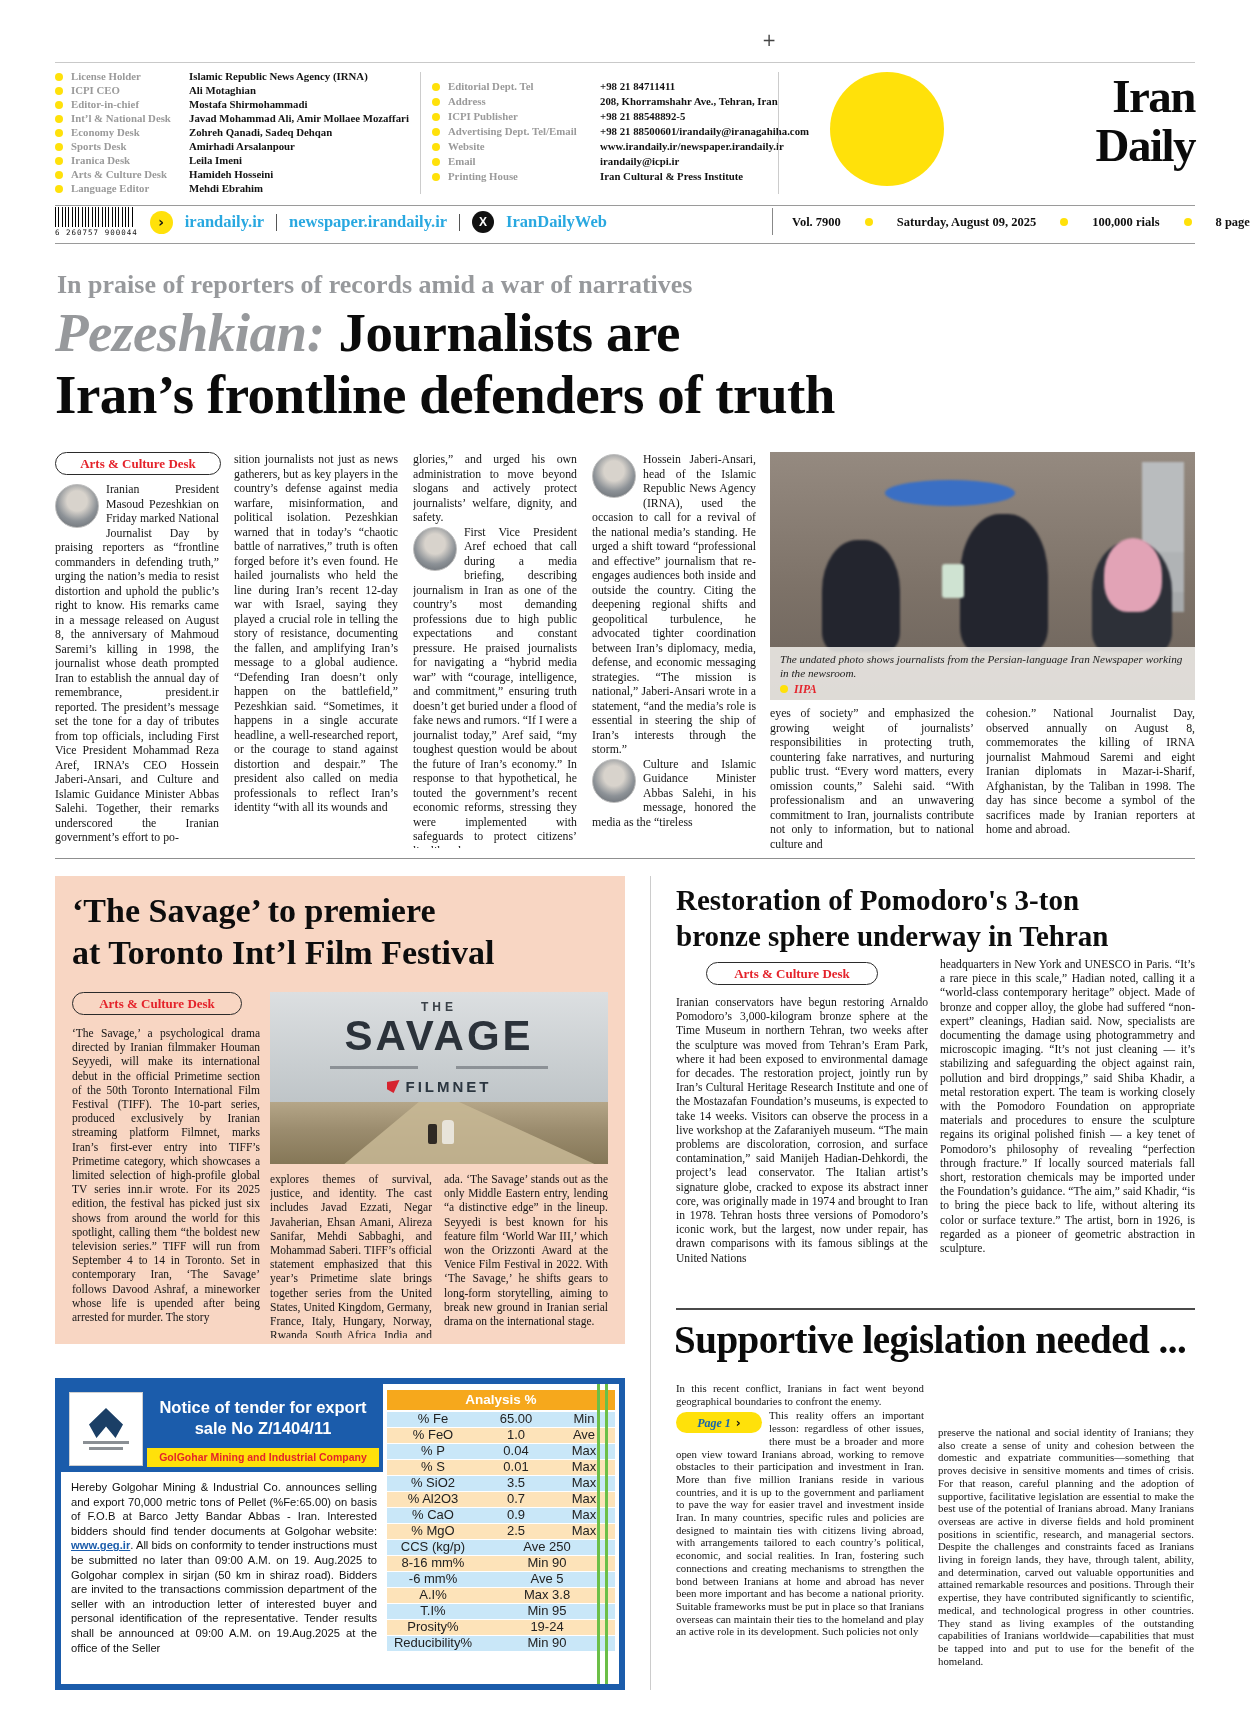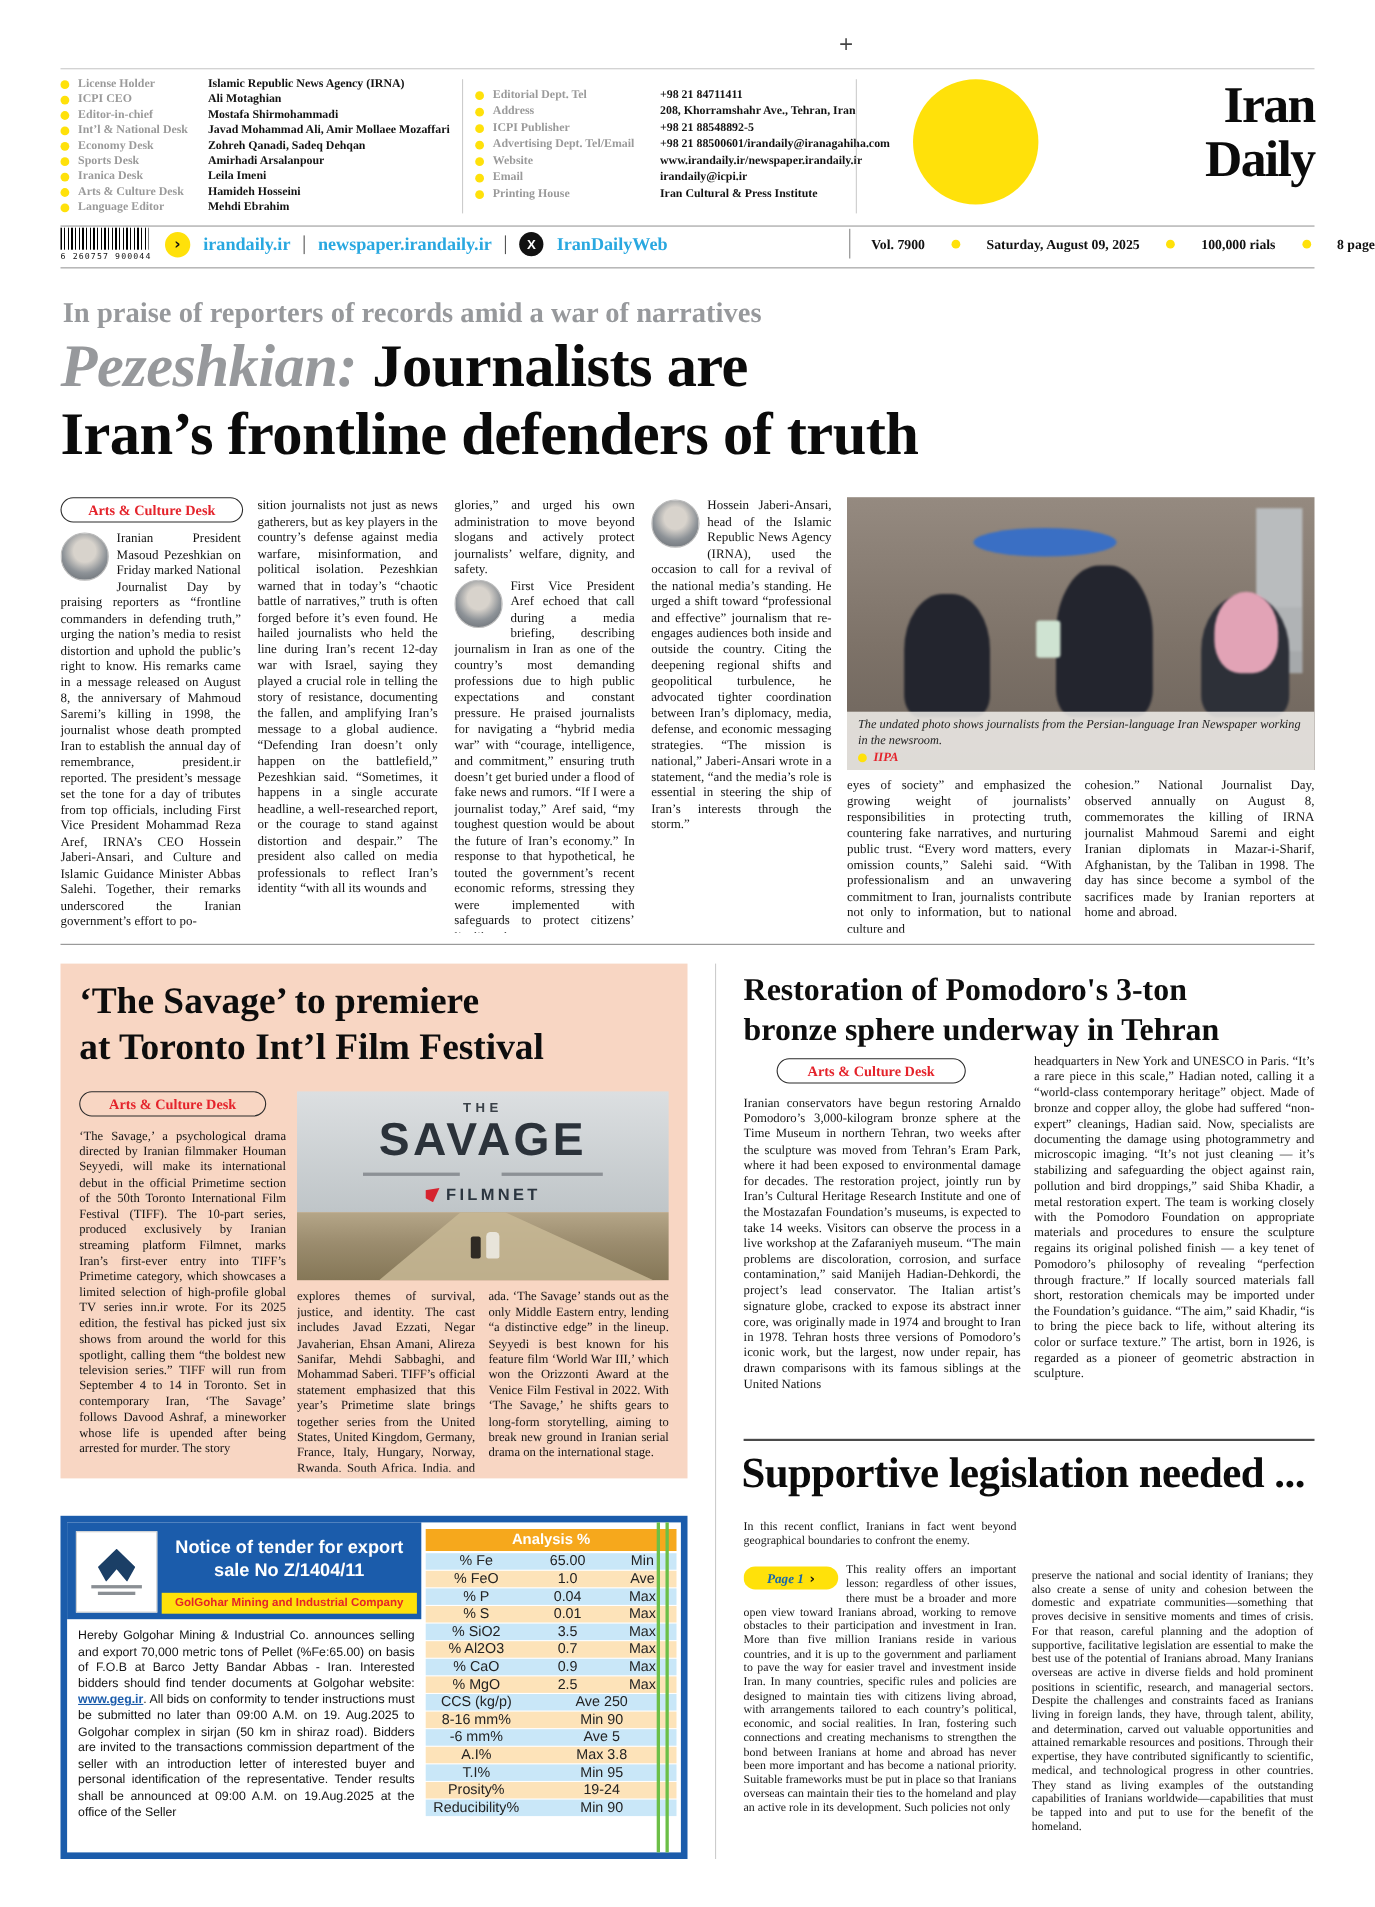--- a/index.html
+++ b/index.html
@@ -87,21 +87,21 @@
   #mid-vr{left:650px;top:876px;height:814px;}
   #pom-t1{left:676px;top:882px;width:520px;font-size:29px;line-height:36px;font-weight:800;color:#0d0d0d;}
   #pom-t2{left:676px;top:918px;width:520px;font-size:29px;line-height:36px;font-weight:800;color:#0d0d0d;}
   #pom-badge{left:706px;top:962px;width:170px;}
   #p-col1{left:676px;top:996px;width:252px;height:298px;font-size:11.6px;line-height:14.2px;}
   #p-col2{left:940px;top:958px;width:255px;height:336px;font-size:11.6px;line-height:14.2px;}
   #right-divider{left:676px;top:1308px;width:519px;height:2px;background:#4a4a4a;position:absolute;}
   #leg-title{left:674px;top:1316px;width:525px;font-size:39px;line-height:48px;font-weight:800;letter-spacing:-0.5px;color:#0b0b0b;white-space:nowrap;}
   #l-col1{left:676px;top:1382px;width:248px;height:306px;font-size:10.8px;line-height:12.7px;}
   #l-col2{left:938px;top:1382px;width:256px;height:306px;font-size:10.8px;line-height:12.7px;margin-top:44px;}
-  .leg-para{margin-top:14px;}
+  .leg-para{margin-top:2px;}
   .page-badge{float:left;width:86px;height:21px;border-radius:11px;background:#FFE10A;display:flex;align-items:center;justify-content:center;gap:5px;margin:3px 7px 2px 0;}
   .page-badge .pb-label{color:#1766ad;font-style:italic;font-weight:bold;font-size:12px;}
   .page-badge .pb-arrow{color:#111;font-weight:bold;font-size:12px;font-family:"DejaVu Sans",sans-serif;}
   
   #tender{left:55px;top:1378px;width:570px;height:312px;border:6px solid #1B5CAB;background:#ffffff;box-sizing:border-box;
           font-family:"Liberation Sans",sans-serif;}
   #ad-topstrip{position:absolute;left:0;top:0;width:322px;height:88px;background:#1B5CAB;}
   #ad-logo{position:absolute;left:8px;top:8px;width:72px;height:72px;background:#fff;border:1px solid #d0d0d0;display:flex;align-items:center;justify-content:center;flex-direction:column;gap:3px;}
   #ad-logo .mark{width:34px;height:30px;background:#1b3f66;clip-path:polygon(50% 0,100% 55%,78% 100%,50% 62%,22% 100%,0 55%);}
   #ad-logo .bar{width:46px;height:3px;background:#8a8f94;}
@@ -265,20 +265,21 @@
     <span class="avatar"></span>
     <span>Iranian President Masoud Pezeshkian on Friday marked National Journalist Day by praising reporters as “frontline commanders in defending truth,” urging the nation’s media to resist distortion and uphold the public’s right to know. His remarks came in a message released on August 8, the anniversary of Mahmoud Saremi’s killing in 1998, the journalist whose death prompted Iran to establish the annual day of remembrance, president.ir reported. The president’s message set the tone for a day of tributes from top officials, including First Vice President Mohammad Reza Aref, IRNA’s CEO Hossein Jaberi-Ansari, and Culture and Islamic Guidance Minister Abbas Salehi. Together, their remarks underscored the Iranian government’s effort to po-</span>
   </div>
   <div class="body-col" id="col2">sition journalists not just as news gatherers, but as key players in the country’s defense against media warfare, misinformation, and political isolation. Pezeshkian warned that in today’s “chaotic battle of narratives,” truth is often forged before it’s even found. He hailed journalists who held the line during Iran’s recent 12-day war with Israel, saying they played a crucial role in telling the story of resistance, documenting the fallen, and amplifying Iran’s message to a global audience. “Defending Iran doesn’t only happen on the battlefield,” Pezeshkian said. “Sometimes, it happens in a single accurate headline, a well-researched report, or the courage to stand against distortion and despair.” The president also called on media professionals to reflect Iran’s identity “with all its wounds and</div>
   <div class="body-col" id="col3">
     <div>glories,” and urged his own administration to move beyond slogans and actively protect journalists’ welfare, dignity, and safety.</div>
     <div><span class="avatar"></span><span>First Vice President Aref echoed that call during a media briefing, describing journalism in Iran as one of the country’s most demanding professions due to high public expectations and constant pressure. He praised journalists for navigating a “hybrid media war” with “courage, intelligence, and commitment,” ensuring truth doesn’t get buried under a flood of fake news and rumors. “If I were a journalist today,” Aref said, “my toughest question would be about the future of Iran’s economy.” In response to that hypothetical, he touted the government’s recent economic reforms, stressing they were implemented with safeguards to protect citizens’ livelihoods.</span></div>
   </div>
   <div class="body-col" id="col4">
     <div><span class="avatar"></span><span>Hossein Jaberi-Ansari, head of the Islamic Republic News Agency (IRNA), used the occasion to call for a revival of the national media’s standing. He urged a shift toward “professional and effective” journalism that re-engages audiences both inside and outside the country. Citing the deepening regional shifts and geopolitical turbulence, he advocated tighter coordination between Iran’s diplomacy, media, defense, and economic messaging strategies. “The mission is national,” Jaberi-Ansari wrote in a statement, “and the media’s role is essential in steering the ship of Iran’s interests through the storm.”</span></div>
+    <div><span class="avatar"></span><span>Culture and Islamic Guidance Minister Abbas Salehi, in his message, honored the media as the “tireless</span></div>
   </div>
 
   <div class="abs" id="photo">
     <div class="ph" id="ph-table"></div>
     <div class="ph" id="ph-cab"></div>
     <div class="ph fig" id="fig1"></div>
     <div class="ph fig" id="fig2"></div>
     <div class="ph fig" id="fig3"></div>
     <div class="ph" id="scarf"></div>
     <div class="ph" id="bin"></div>

